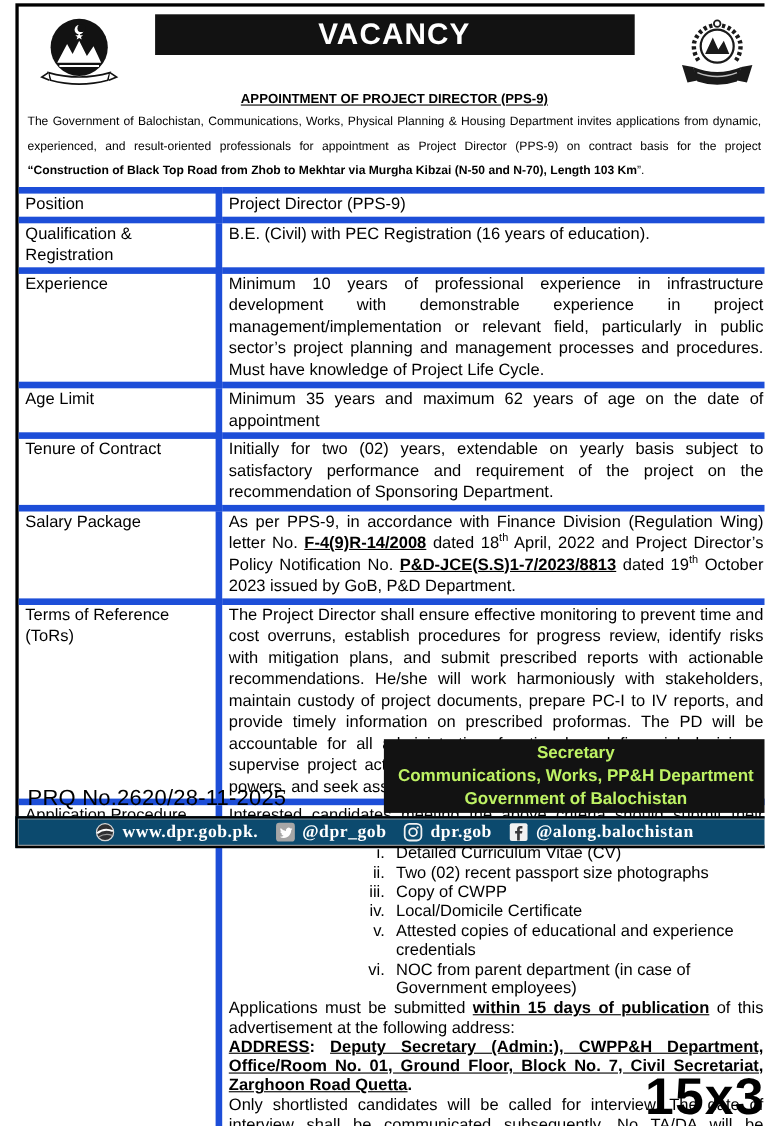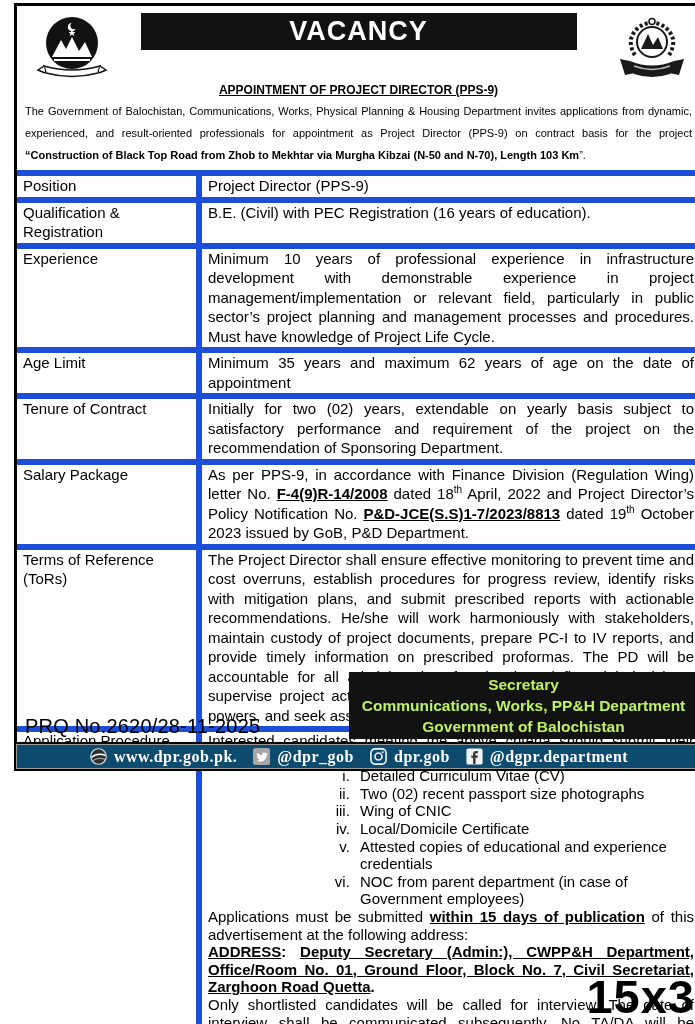--- a/index.html
+++ b/index.html
@@ -140,21 +140,21 @@
       <td class="lbl">Terms of Reference (ToRs)</td>
       <td class="val"><span>The Project Director shall ensure effective monitoring to prevent time and cost overruns, establish procedures for progress review, identify risks with mitigation plans, and submit prescribed reports with actionable recommendations. He/she will work harmoniously with stakeholders, maintain custody of project documents, prepare PC-I to IV reports, and provide timely information on prescribed proformas. The PD will be accountable for all administrative, functional, and financial decisions, supervise project activities, resolve day-to-day issues within delegated powers, and seek assistance from relevant authorities when required.</span></td>
     </tr>
     <tr class="app-row">
       <td class="lbl">Application Procedure</td>
       <td class="val">
         <div><span>Interested candidates meeting the above criteria should submit their application along with:</span></div>
         <ol class="app-list">
               <li>Detailed Curriculum Vitae (CV)</li>
               <li>Two (02) recent passport size photographs</li>
-              <li>Wing of CNIC</li>
+              <li>Copy of CWPP</li>
               <li>Local/Domicile Certificate</li>
               <li>Attested copies of educational and experience credentials</li>
               <li>NOC from parent department (in case of Government employees)</li>
             </ol>
         <div><span>Applications must be submitted </span><span class="b u">within 15 days of publication</span><span> of this advertisement at the following address:</span></div>
         <div><span class="b u">ADDRESS</span><span class="b">: </span><span class="b u">Deputy Secretary (Admin:), CWPP&amp;H Department, Office/Room No. 01, Ground Floor, Block No. 7, Civil Secretariat, Zarghoon Road Quetta</span><span class="b">.</span></div>
         <div><span>Only shortlisted candidates will be called for interview. The date of interview shall be communicated subsequently. No TA/DA will be admissible.</span></div>
       </td>
     </tr>
   </tbody>
@@ -190,19 +190,19 @@
         <circle cx="10" cy="10" r="3.7" fill="none" stroke="#f2f2f2" stroke-width="1.7"></circle>
         <circle cx="14.4" cy="5.6" r="1.1" fill="#f2f2f2"></circle>
       </svg>
       <span>dpr.gob</span>
     </span>
     <span class="f-item">
       <svg width="19" height="19" viewBox="0 0 20 20">
         <rect x="1.5" y="1.5" width="17" height="17" rx="2" fill="#f2f2f2"></rect>
         <path d="M11.6 6.6h2V4.2h-2c-1.9 0-3.1 1.3-3.1 3.1v1.6H6.6v2.5h1.9V18h2.6v-6.6h2.1l.4-2.5h-2.5V7.5c0-.6.2-.9.9-.9z" fill="#3a3a3c"></path>
       </svg>
-      <span>@dgpr.department</span>
+      <span>@along.balochistan</span>
     </span>
   </div>
 
 </div>
 
 <div class="size-tag">15x3</div>
 
 </body></html>

